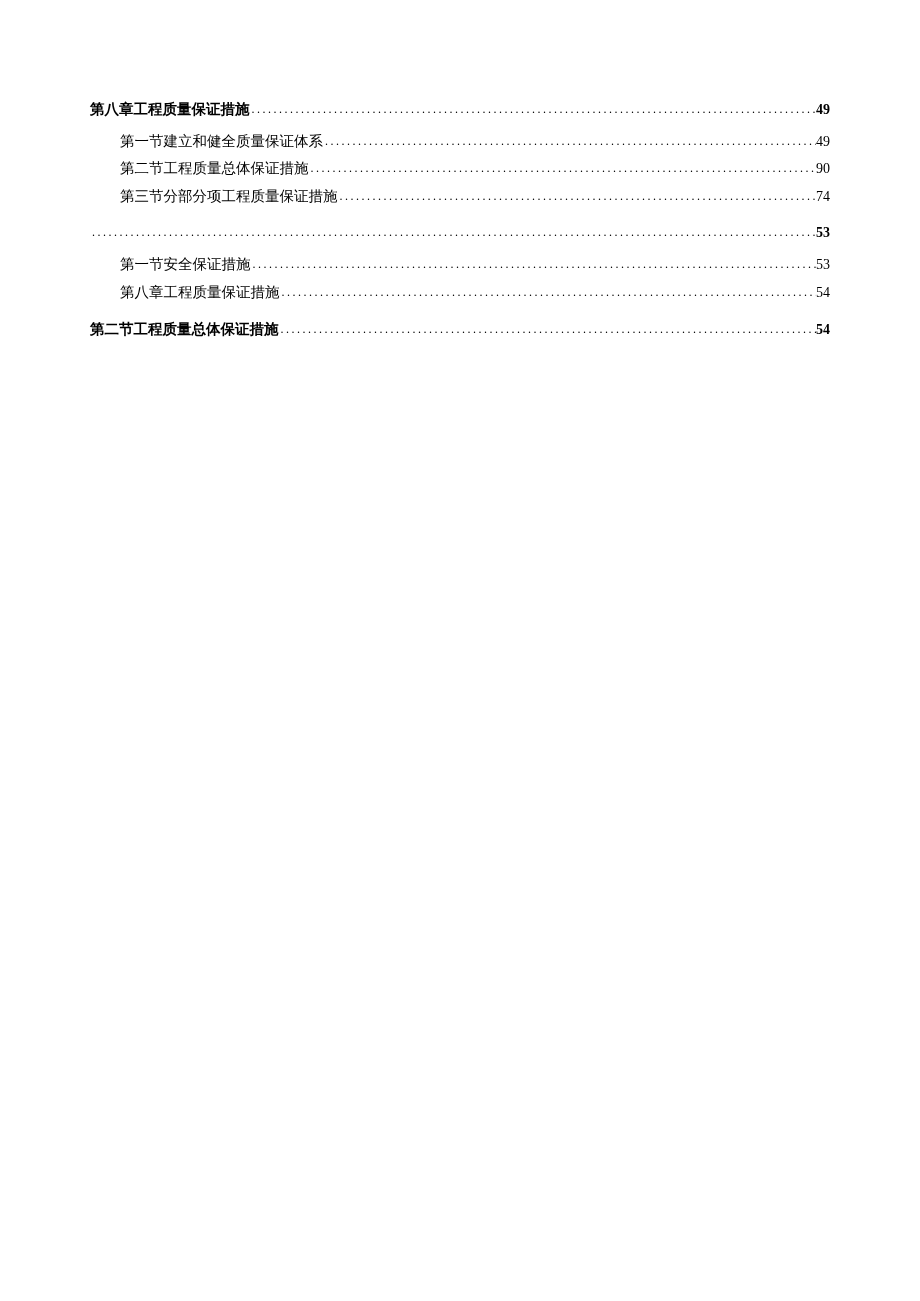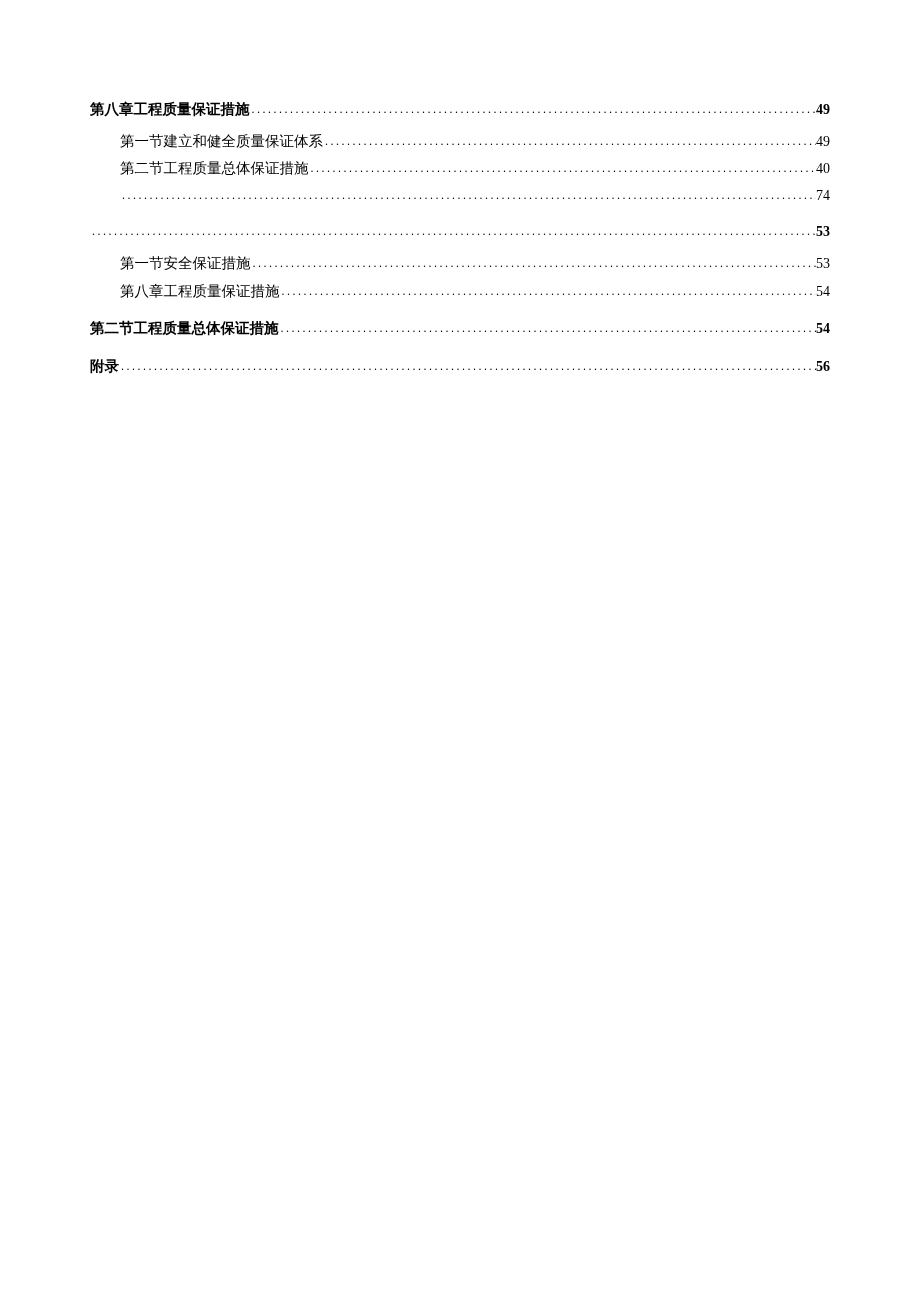--- a/index.html
+++ b/index.html
@@ -73,23 +73,24 @@
 
   <div class="section-group">
     <div class="toc-entry level-2">
       <span class="toc-title">第一节建立和健全质量保证体系</span>
       <span class="toc-dots"></span>
       <span class="toc-page">49</span>
     </div>
     <div class="toc-entry level-2">
       <span class="toc-title">第二节工程质量总体保证措施</span>
       <span class="toc-dots"></span>
-      <span class="toc-page">40</span>
+      <span class="toc-page">90</span>
     </div>
     <div class="toc-entry level-2">
+      <span class="toc-title">第三节分部分项工程质量保证措施</span>
       <span class="toc-dots"></span>
       <span class="toc-page">74</span>
     </div>
   </div>
 
   <div class="toc-entry level-1 bold">
     <span class="toc-dots"></span>
     <span class="toc-page">53</span>
   </div>
 
@@ -105,19 +106,14 @@
       <span class="toc-page">54</span>
     </div>
   </div>
 
   <div class="toc-entry level-1 bold">
     <span class="toc-title">第二节工程质量总体保证措施</span>
     <span class="toc-dots"></span>
     <span class="toc-page">54</span>
   </div>
 
-  <div class="toc-entry level-1 bold">
-    <span class="toc-title">附录</span>
-    <span class="toc-dots"></span>
-    <span class="toc-page">56</span>
-  </div>
 
 </div>
 
 </body></html>

